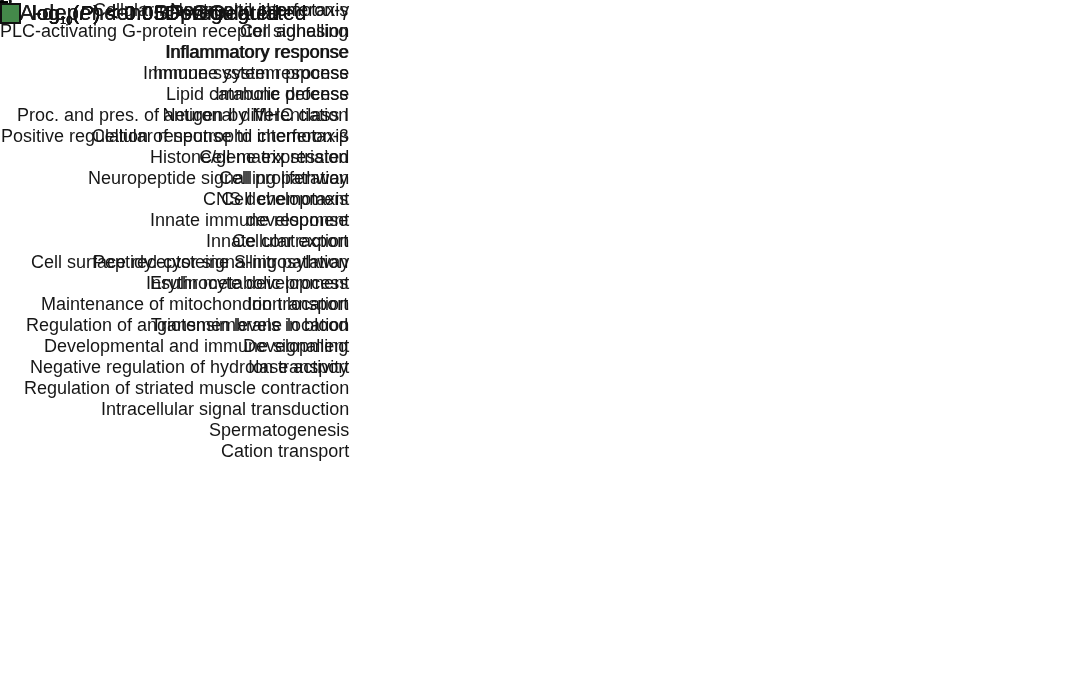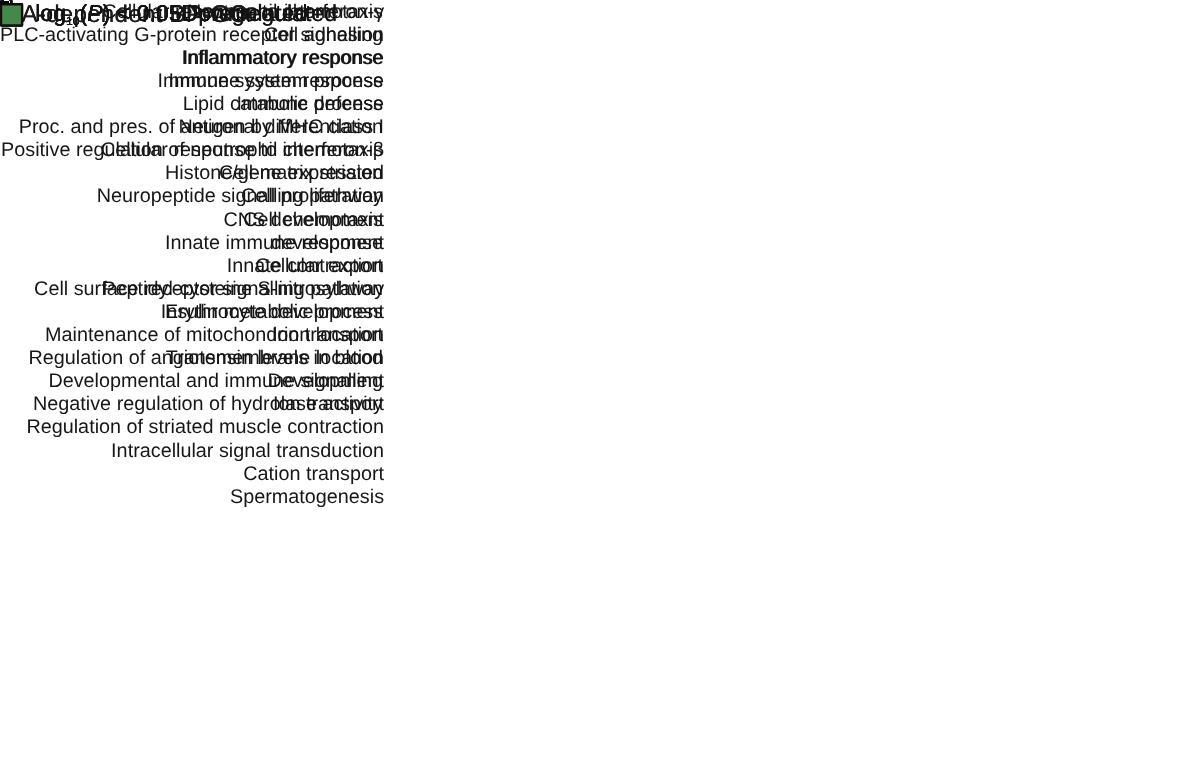--- a/index.html
+++ b/index.html
@@ -169,22 +169,22 @@
       <div class="row-label"></div>
       <div class="row-label">Innate contraction</div>
       <div class="row-label">Cell surface receptor signalling pathway</div>
       <div class="row-label">Erythrocyte development</div>
       <div class="row-label">Maintenance of mitochondrion location</div>
       <div class="row-label">Transmembrane location</div>
       <div class="row-label">Development</div>
       <div class="row-label">Ion transport</div>
       <div class="row-label">Regulation of striated muscle contraction</div>
       <div class="row-label">Intracellular signal transduction</div>
+      <div class="row-label">Spermatogenesis</div>
       <div class="row-label">Cation transport</div>
-      <div class="row-label">Spermatogenesis</div>
     </div>
 
   <div class="heat-bar" id="heat-1">
       <div class="heat-cell" style="background: rgb(207, 74, 66);"></div>
       <div class="heat-cell" style="background: rgb(212, 113, 109);"></div>
       <div class="heat-cell" style="background: rgb(212, 113, 109);"></div>
       <div class="heat-cell" style="background: rgb(216, 136, 132);"></div>
       <div class="heat-cell" style="background: rgb(216, 136, 132);"></div>
       <div class="heat-cell" style="background: rgb(218, 143, 139);"></div>
       <div class="heat-cell" style="background: rgb(218, 146, 142);"></div>

